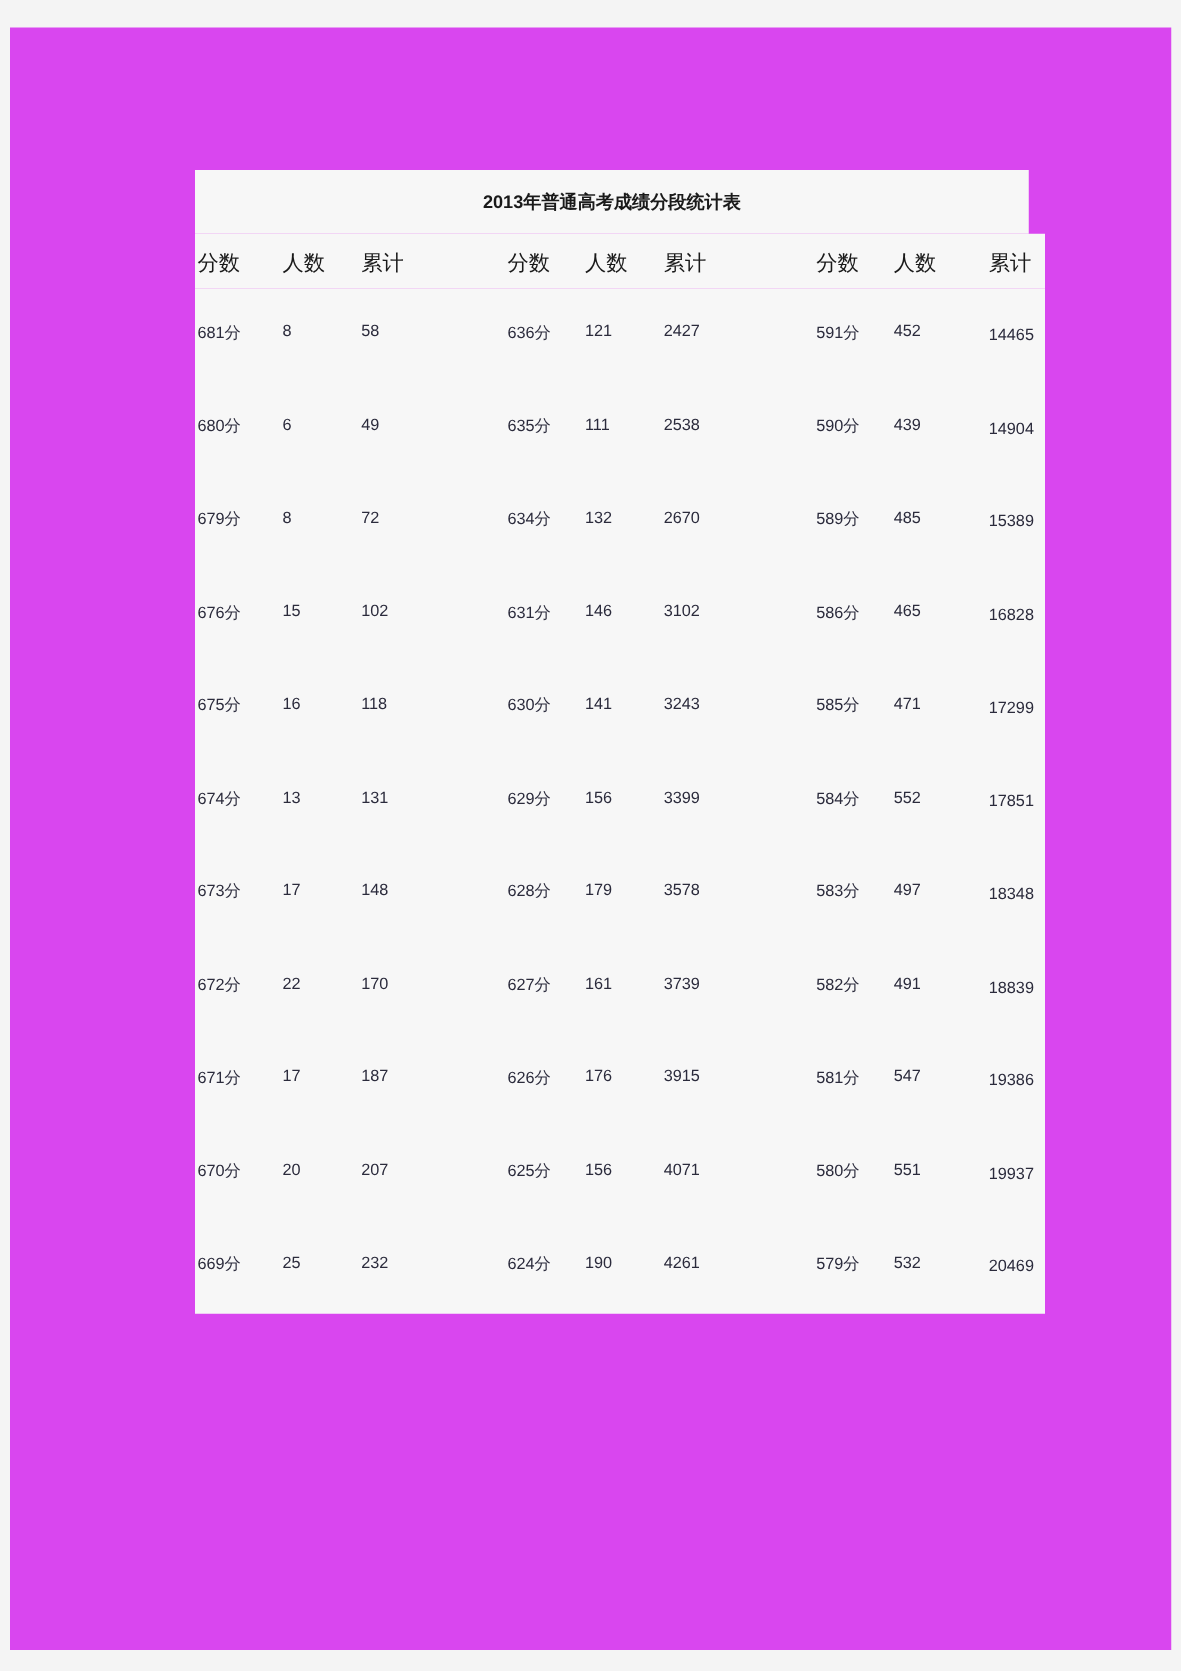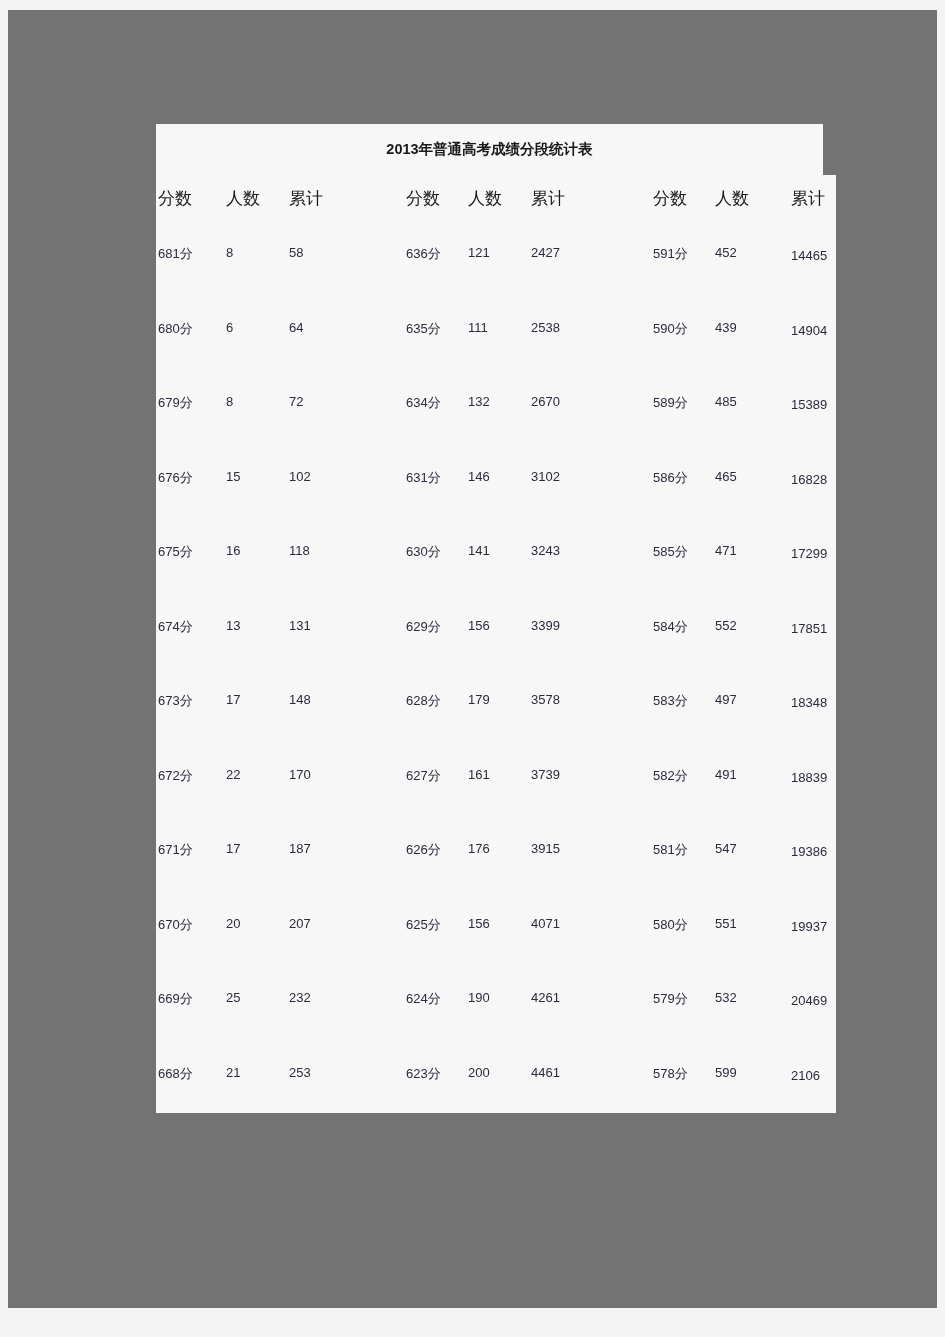--- a/index.html
+++ b/index.html
@@ -20,24 +20,24 @@
     position: absolute;
     left: 0; top: 0;
     width: 945px; height: 1337px;
     background: #f4f4f4;
   }
 
   
   #page {
     position: absolute;
     left: 8px;
-    top: 10px;
+    top: 22px;
     width: 929px;
     height: 1298px;
-    background: #737373;
+    background: #d946ef;
   }
 
   
   #score-table {
     position: absolute;
     left: 148px;
     top: 114px;
     width: 680px;
     background: transparent;
   }
@@ -145,21 +145,21 @@
           <div class="cell c-score-2 mid">636分</div>
           <div class="cell c-count-2 mid">121</div>
           <div class="cell c-accum-2 mid">2427</div>
           <div class="cell c-score-3 mid">591分</div>
           <div class="cell c-count-3 mid">452</div>
           <div class="cell c-accum-3 wrap">14465</div>
         </div>
         <div class="data-row">
           <div class="cell c-score-1 mid">680分</div>
           <div class="cell c-count-1 mid">6</div>
-          <div class="cell c-accum-1 mid">64</div>
+          <div class="cell c-accum-1 mid">49</div>
           <div class="cell c-score-2 mid">635分</div>
           <div class="cell c-count-2 mid">111</div>
           <div class="cell c-accum-2 mid">2538</div>
           <div class="cell c-score-3 mid">590分</div>
           <div class="cell c-count-3 mid">439</div>
           <div class="cell c-accum-3 wrap">14904</div>
         </div>
         <div class="data-row">
           <div class="cell c-score-1 mid">679分</div>
           <div class="cell c-count-1 mid">8</div>
@@ -252,27 +252,16 @@
           <div class="cell c-score-1 mid">669分</div>
           <div class="cell c-count-1 mid">25</div>
           <div class="cell c-accum-1 mid">232</div>
           <div class="cell c-score-2 mid">624分</div>
           <div class="cell c-count-2 mid">190</div>
           <div class="cell c-accum-2 mid">4261</div>
           <div class="cell c-score-3 mid">579分</div>
           <div class="cell c-count-3 mid">532</div>
           <div class="cell c-accum-3 wrap">20469</div>
         </div>
-        <div class="data-row">
-          <div class="cell c-score-1 mid">668分</div>
-          <div class="cell c-count-1 mid">21</div>
-          <div class="cell c-accum-1 mid">253</div>
-          <div class="cell c-score-2 mid">623分</div>
-          <div class="cell c-count-2 mid">200</div>
-          <div class="cell c-accum-2 mid">4461</div>
-          <div class="cell c-score-3 mid">578分</div>
-          <div class="cell c-count-3 mid">599</div>
-          <div class="cell c-accum-3 wrap">2106</div>
-        </div>
       </div>
 
   </div>
 </div>
 
 </body></html>

